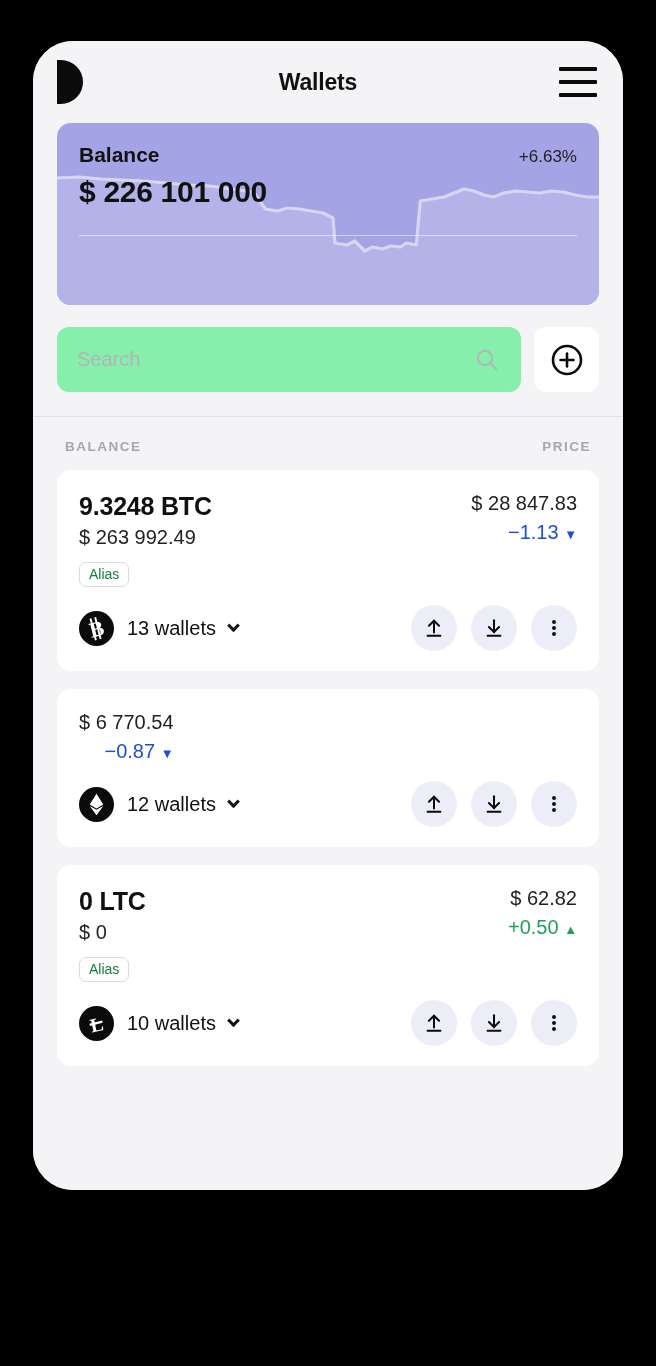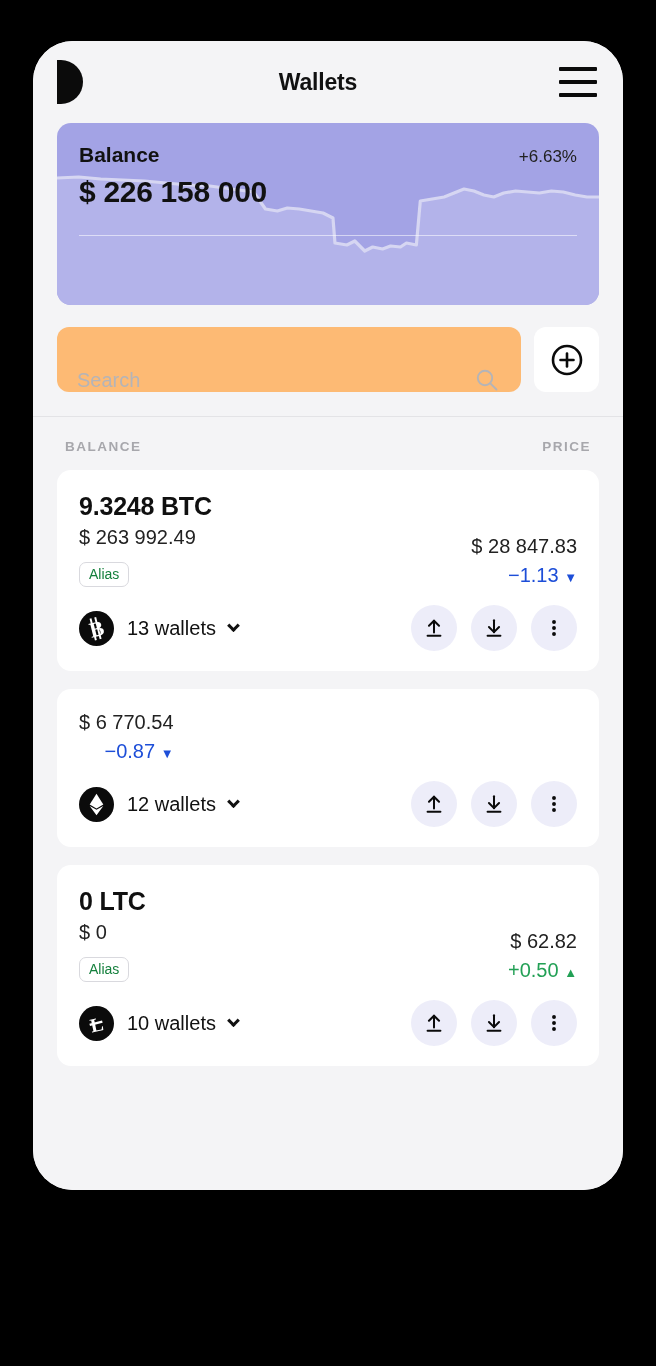--- a/index.html
+++ b/index.html
@@ -139,24 +139,24 @@
   
   .search-area {
     padding: 22px 24px 24px 24px;
     display: flex;
     gap: 13px;
     background: #F4F4F6;
   }
   .search-box {
     flex: 1 1 auto;
     height: 65px;
-    background: #fdba74;
+    background: #86efac;
     border-radius: 12px;
     display: flex;
-    align-items: flex-end;
+    align-items: center;
     padding: 0 22px 0 20px;
   }
   .search-input {
     flex: 1 1 auto;
     border: none;
     outline: none;
     font-family: "Liberation Sans", sans-serif;
     font-size: 20px;
     color: #333333;
     background: transparent;
@@ -199,21 +199,21 @@
 
   .asset-card {
     background: #FFFFFF;
     border-radius: 14px;
     padding: 22px 22px 20px 22px;
     margin-bottom: 18px;
   }
   .asset-top {
     display: flex;
     justify-content: space-between;
-    align-items: flex-end;
+    align-items: flex-start;
   }
   .asset-amount {
     font-size: 25px;
     font-weight: bold;
     color: #101010;
     letter-spacing: -0.2px;
   }
   .asset-fiat {
     font-size: 20px;
     color: #222222;
@@ -300,21 +300,21 @@
           <path d="M0,55 L22,54 L44,56 L66,57 L88,58 L110,60 L132,62 L154,63 L176,66 L198,69 L210,86 L222,88 L232,85 L244,86 L256,88 L268,90 L278,95 L280,120 L292,122 L300,118 L310,128 L318,124 L328,126 L336,123 L346,124 L352,120 L362,122 L366,78 L378,76 L390,74 L400,70 L410,66 L420,68 L430,72 L440,74 L450,70 L462,68 L474,69 L486,70 L498,68 L510,69 L522,72 L534,74 L546,74 L546,182 L0,182 Z" fill="#B3B3EA"></path>
           <path d="M0,55 L22,54 L44,56 L66,57 L88,58 L110,60 L132,62 L154,63 L176,66 L198,69 L210,86 L222,88 L232,85 L244,86 L256,88 L268,90 L278,95 L280,120 L292,122 L300,118 L310,128 L318,124 L328,126 L336,123 L346,124 L352,120 L362,122 L366,78 L378,76 L390,74 L400,70 L410,66 L420,68 L430,72 L440,74 L450,70 L462,68 L474,69 L486,70 L498,68 L510,69 L522,72 L534,74 L546,74" fill="none" stroke="#D6D6F2" stroke-width="3.2" stroke-linejoin="round"></path>
         </svg>
       </div>
 
       <div class="balance-row">
         <div class="balance-label">Balance</div>
         <div class="balance-change">+6.63%</div>
       </div>
 
-      <div class="balance-amount">$ 226 158 000</div>
+      <div class="balance-amount">$ 226 101 000</div>
 
       <div class="balance-divider"></div>
 
     </div>
   </div>
 
   <div class="search-area">
     <div class="search-box">
       <input class="search-input" type="text" placeholder="Search" style="">
       <svg class="search-ico" viewBox="0 0 24 24">

